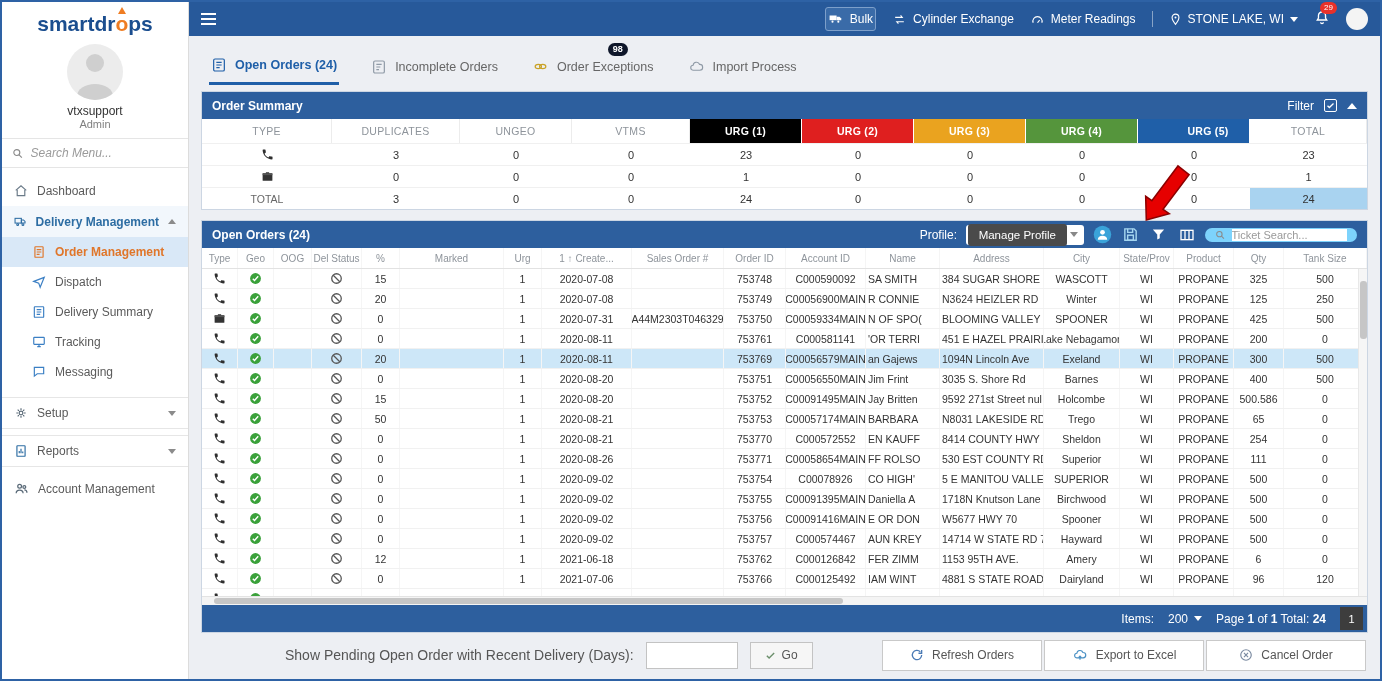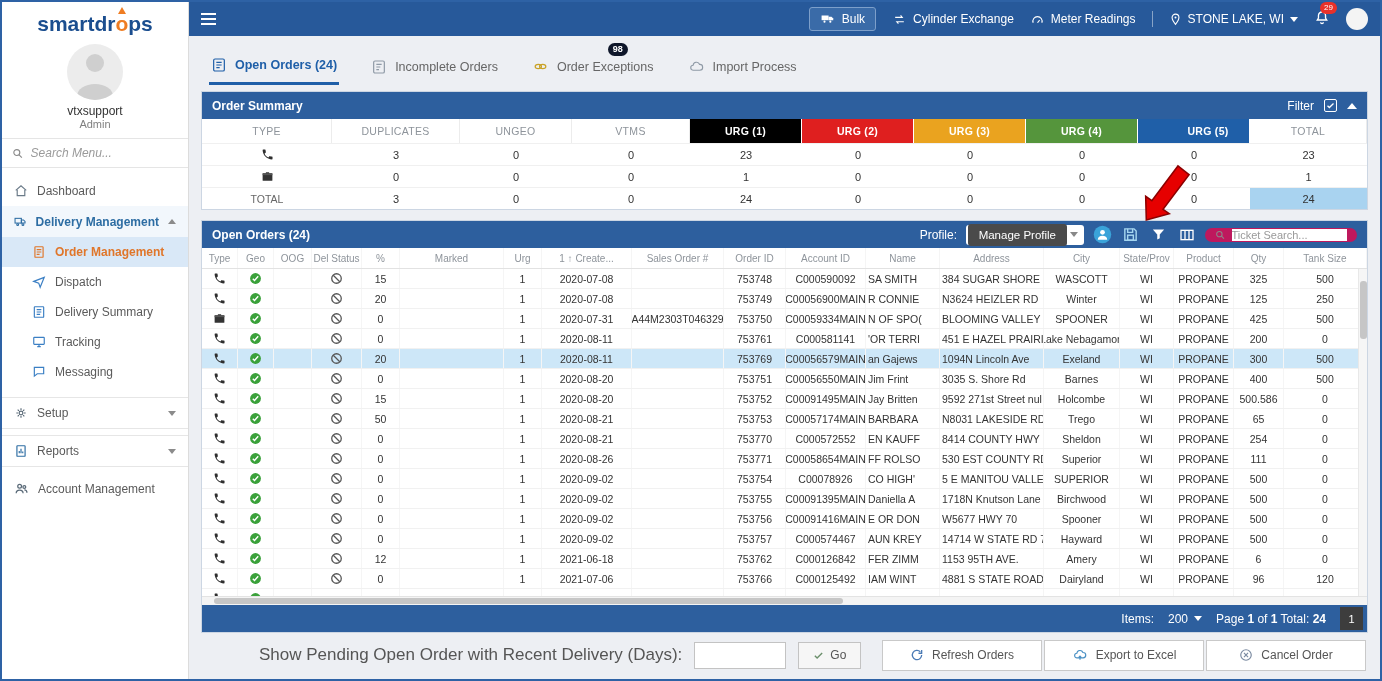--- a/index.html
+++ b/index.html
@@ -34,21 +34,21 @@
   .chev.up { border-left:4px solid transparent; border-right:4px solid transparent; border-bottom:5px solid #8b8b8b; }
   .chev.down { border-left:4px solid transparent; border-right:4px solid transparent; border-top:5px solid #8b8b8b; }
 
   
   .main { flex:1; min-width:0; display:flex; flex-direction:column; background:#edeff3; }
   .topbar { height:34px; min-height:34px; background:#27599a; display:flex; align-items:center; padding:0 12px; color:#fff; }
   .hamburger { display:flex; flex-direction:column; gap:3px; cursor:pointer; }
   .hamburger span { width:15px; height:2px; background:#fff; display:block; }
   .topbar-right { margin-left:auto; display:flex; align-items:center; gap:16px; font-size:12px; }
   .top-btn { display:flex; align-items:center; gap:6px; cursor:pointer; white-space:nowrap; }
-  .top-btn.bulk { background:#3a6ba8; border:1px solid #7d9fca; border-radius:3px; padding:4px 10px;margin-left:14px; }
+  .top-btn.bulk { background:#3a6ba8; border:1px solid #7d9fca; border-radius:3px; padding:4px 2px;margin-left:14px; }
   .vdiv { width:1px; height:16px; background:rgba(255,255,255,.45); }
   .caret-w { width:0; height:0; border-left:4px solid transparent; border-right:4px solid transparent; border-top:5px solid #fff; }
   .bell-wrap { position:relative; cursor:pointer; }
   .notif-badge { position:absolute; top:-8px; right:-7px; background:#e8312a; color:#fff; font-size:8px; border-radius:8px; padding:2px 4px; line-height:1; }
   .user-circle { width:22px; height:22px; border-radius:50%; background:#f4f4f4; }
 
   .content { flex:1; min-height:0; display:flex; flex-direction:column; padding:6px 12px 0; position:relative; }
 
   
   .tabs { display:flex; gap:30px; padding:8px 6px 0 8px; margin-bottom:6px; }
@@ -69,21 +69,21 @@
   .sum-grid .sh { height:24px; display:flex; align-items:center; justify-content:center; color:#8e949b; font-size:10.5px; border-right:1px solid #ececec; letter-spacing:.3px; }
   .sum-grid .sh.urg { color:#fff; font-weight:bold; border-right:1px solid #fff; }
   .sum-grid .sc { height:22px; display:flex; align-items:center; justify-content:center; border-top:1px solid #f0f0f0; }
 
   
   .orders-panel { flex:1; min-height:0; display:flex; flex-direction:column; position:relative; }
   .oo-right { margin-left:auto; display:flex; align-items:center; gap:9px; font-weight:normal; }
   .profile-dd { width:118px; height:20px; background:#fff; border-radius:3px; display:flex; align-items:center; justify-content:flex-end; padding:0 6px; cursor:pointer; }
   .caret-g { width:0; height:0; border-left:4px solid transparent; border-right:4px solid transparent; border-top:5px solid #888; }
   .hdr-icon { width:19px; height:19px; display:flex; align-items:center; justify-content:center; cursor:pointer; }
-  .ticket-search { background:#be185d; border-radius:12px; height:14px; display:flex; align-items:center; gap:6px; padding:0 10px; width:152px; }
+  .ticket-search { background:#7dd3fc; border-radius:12px; height:14px; display:flex; align-items:center; gap:6px; padding:0 10px; width:152px; }
   .ticket-search input { border:none; outline:none; font-size:11px; color:#666; width:100%; font-family:inherit; }
   .ticket-search input::placeholder { color:#9a9a9a; }
   .mp-tooltip { position:absolute; right:300px; top:50%; transform:translateY(-50%); background:#4a4a4a; color:#fff; font-size:11.5px; font-weight:normal; padding:5px 11px; border-radius:3px; z-index:6; white-space:nowrap; }
   .red-arrow { position:absolute; right:168px; top:-74px; width:62px; height:90px; z-index:20; pointer-events:none; }
 
   .grid { flex:1; min-height:0; overflow:hidden; position:relative; background:#fff;
     --cols: 36px 36px 38px 50px 38px 104px 38px 90px 92px 62px 80px 74px 104px 76px 54px 60px 50px 1fr; }
   .g-row { display:grid; grid-template-columns:var(--cols); height:20px; align-items:stretch; border-bottom:1px solid #f1f1f1; font-size:10.5px; color:#333; }
   .g-head { height:21px; color:#8e949b; font-size:10px; border-bottom:1px solid #e2e2e2; background:#fff; }
   .g-cell { display:flex; align-items:center; justify-content:center; overflow:hidden; white-space:nowrap; border-right:1px solid #f5f5f5; padding:0 2px; }
@@ -93,21 +93,21 @@
   .vthumb { position:absolute; top:12px; left:1px; width:7px; height:58px; background:#c6c6c6; border-radius:3px; }
   .hscroll { height:9px; min-height:9px; background:#f4f4f4; border-top:1px solid #e3e3e3; position:relative; }
   .hthumb { position:absolute; left:12px; top:1px; height:6px; width:54%; background:#c6c6c6; border-radius:3px; }
   .grid-footer { height:27px; min-height:27px; background:#2d5f9e; color:#fff; display:flex; align-items:center; justify-content:flex-end; gap:14px; font-size:12px; padding:0 4px 0 10px; }
   .items-dd { display:flex; align-items:center; gap:6px; cursor:pointer; }
   .page-info b { font-weight:bold; }
   .page-btn { width:23px; height:23px; background:#3d3d3d; color:#fff; display:flex; align-items:center; justify-content:center; font-size:11px; cursor:pointer; }
 
   
   .bottom-bar { height:46px; min-height:46px; display:flex; align-items:center; padding:6px 2px 8px; gap:12px; background:#edeff3; }
-  .pending-label { font-size:17px; color:#555; margin-left:56px; }
+  .pending-label { font-size:14px; color:#555; margin-left:82px; }
   .days-input { width:92px; height:27px; border:1px solid #c3c3c3; background:#fff; outline:none; padding:0 6px; font-family:inherit; font-size:12px; }
   .go-btn { height:27px; border:1px solid #c3c3c3; background:#f6f6f6; color:#555; display:flex; align-items:center; gap:6px; padding:0 14px; font-size:12px; cursor:pointer; }
   .bb-right { margin-left:auto; display:flex; }
   .bb-btn { height:31px; width:160px; border:1px solid #c9c9c9; background:#fff; color:#555; display:flex; align-items:center; justify-content:center; gap:8px; font-size:12px; cursor:pointer; }
   .bb-btn + .bb-btn { margin-left:2px; }
 </style>
 </head>
 <body>
 
 <div class="frame">

